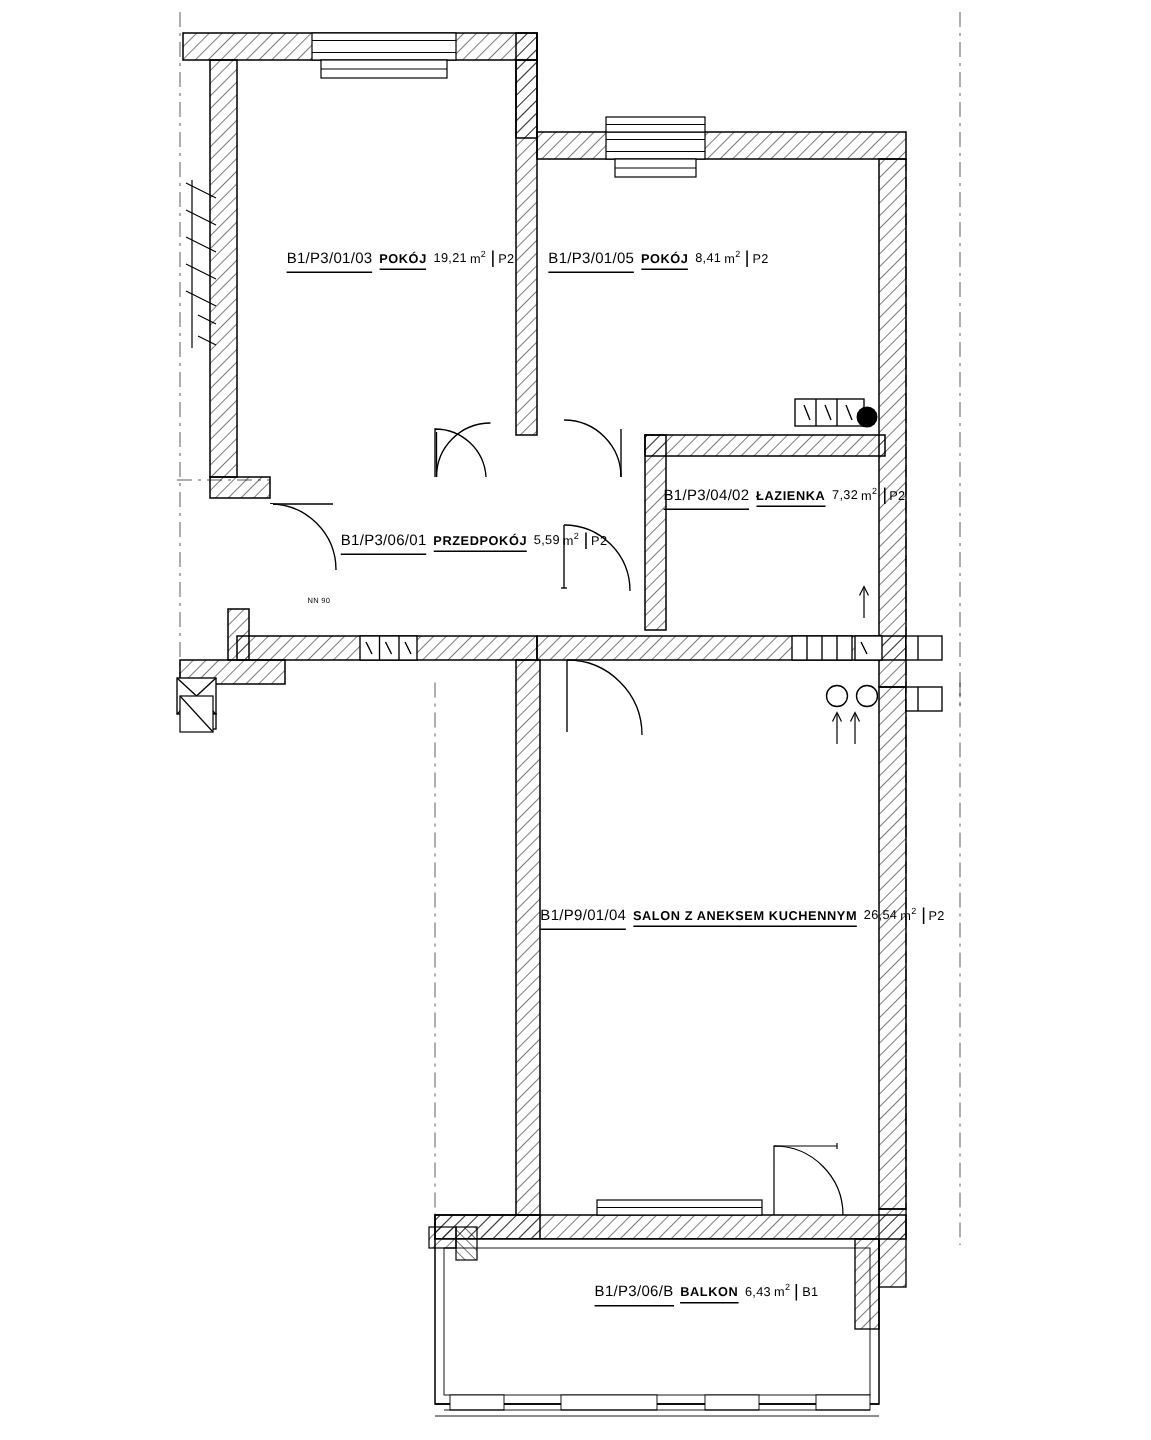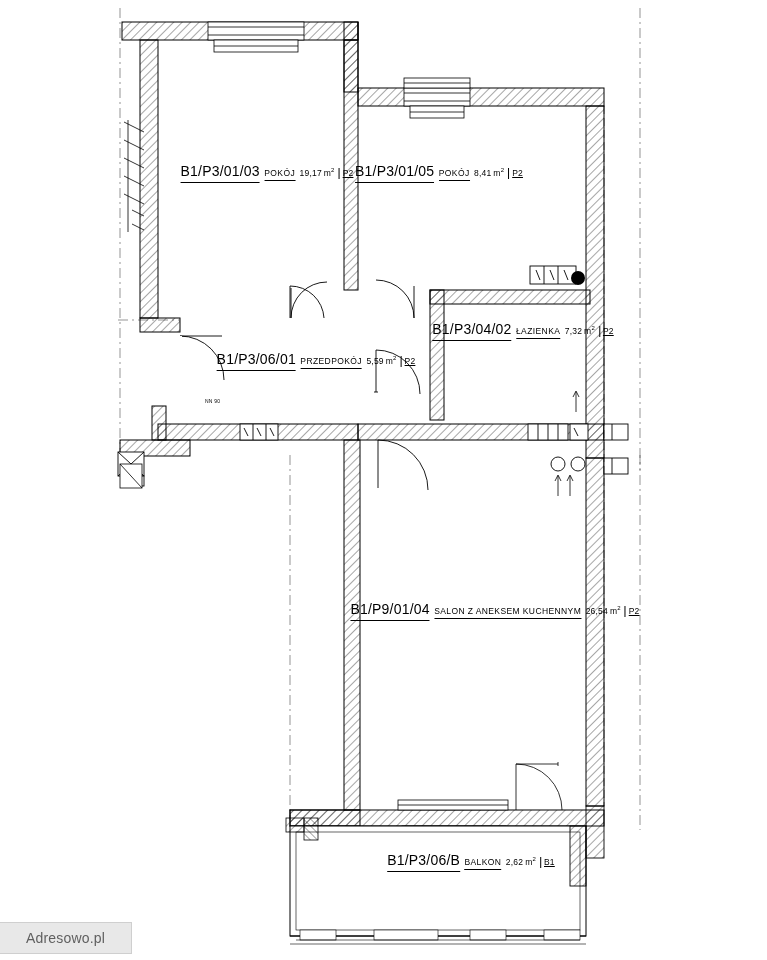--- a/index.html
+++ b/index.html
@@ -23,33 +23,34 @@
     top: 0;
   }
   .room-label {
     position: absolute;
     text-align: center;
     color: #000;
     line-height: 1.35;
     white-space: nowrap;
   }
   .room-code {
-    font-size: 14px;
+    font-size: 10px;
     letter-spacing: 0.2px;
     padding-bottom: 1px;
     border-bottom: 1px solid #000;
     display: inline-block;
     margin-left: 30px;
   }
   .room-name {
     font-size: 8.5px;
     letter-spacing: 0.4px;
     padding: 1px 0 1px 0;
     border-bottom: 1px solid #000;
     display: inline-block;
+    font-weight: bold;
   }
   .room-area {
     font-size: 8.5px;
     letter-spacing: 0.2px;
     padding-top: 1px;
     display: inline-block;
     white-space: nowrap;
   }
   .room-area .unit {
     position: relative;
@@ -57,21 +58,20 @@
   }
   .room-area .sup {
     font-size: 6px;
     vertical-align: super;
   }
   .room-area .sep {
     display: inline-block;
     border-left: 1px solid #000;
     padding-left: 3px;
     margin-left: 1px;
-    text-decoration: underline;
   }
   .watermark {
     position: absolute;
     left: 0;
     bottom: 6px;
     width: 131px;
     height: 30px;
     background: #e8e8e8;
     border: 1px solid #cfcfcf;
     border-left: none;
@@ -300,21 +300,21 @@
       <g stroke-width="0.5" stroke-dasharray="8 4">
         <line x1="604" y1="106" x2="604" y2="806"></line>
       </g>
 
     </g>
   </svg>
 
   <div class="room-label" style="left:252px; top:160px; transform:translateX(-50%);">
     <div class="room-code">B1/P3/01/03</div>
     <div class="room-name">POKÓJ</div>
-    <div class="room-area"><span>19,17</span><span class="unit"><span>m</span><span class="sup">2</span></span><span class="sep">P2</span></div>
+    <div class="room-area"><span>19,21</span><span class="unit"><span>m</span><span class="sup">2</span></span><span class="sep">P2</span></div>
   </div>
 
   <div class="room-label" style="left:424px; top:160px; transform:translateX(-50%);">
     <div class="room-code">B1/P3/01/05</div>
     <div class="room-name">POKÓJ</div>
     <div class="room-area"><span>8,41</span><span class="unit"><span>m</span><span class="sup">2</span></span><span class="sep">P2</span></div>
   </div>
 
   <div class="room-label" style="left:508px; top:318px; transform:translateX(-50%);">
     <div class="room-code">B1/P3/04/02</div>
@@ -330,22 +330,19 @@
 
   <div class="room-label" style="left:480px; top:598px; transform:translateX(-50%);">
     <div class="room-code">B1/P9/01/04</div>
     <div class="room-name">SALON Z ANEKSEM KUCHENNYM</div>
     <div class="room-area"><span>26,54</span><span class="unit"><span>m</span><span class="sup">2</span></span><span class="sep">P2</span></div>
   </div>
 
   <div class="room-label" style="left:456px; top:849px; transform:translateX(-50%);">
     <div class="room-code">B1/P3/06/B</div>
     <div class="room-name">BALKON</div>
-    <div class="room-area"><span>2,62</span><span class="unit"><span>m</span><span class="sup">2</span></span><span class="sep">B1</span></div>
+    <div class="room-area"><span>6,43</span><span class="unit"><span>m</span><span class="sup">2</span></span><span class="sep">B1</span></div>
   </div>
 
   <div class="tiny-text" style="left:205px; top:398px;">NN 90</div>
 
-  <div class="watermark">
-    <span>Adresowo.pl</span>
-  </div>
 
 </div>
 
 </body></html>

